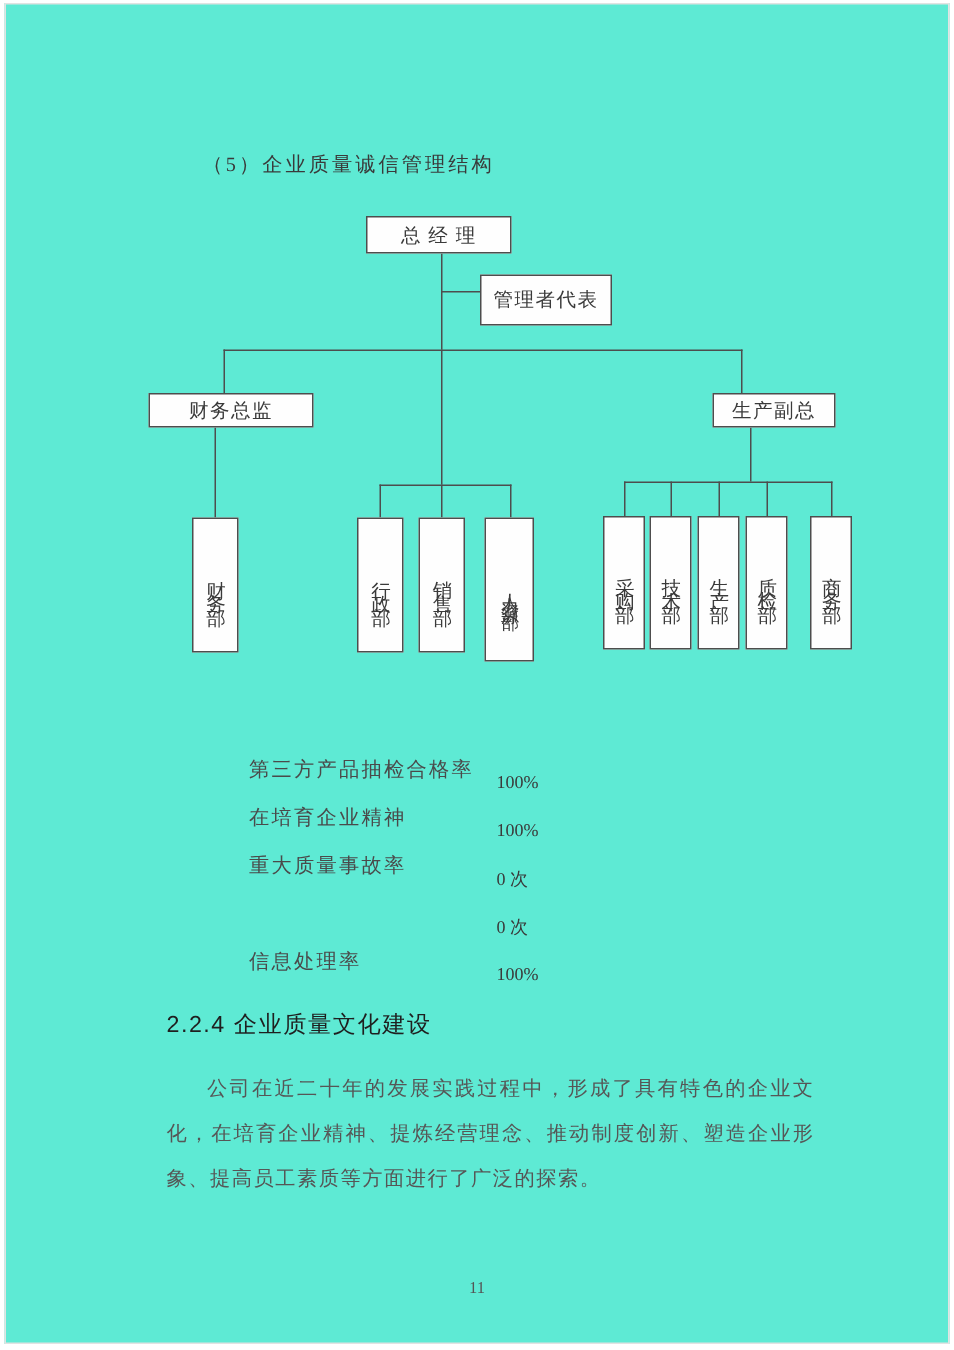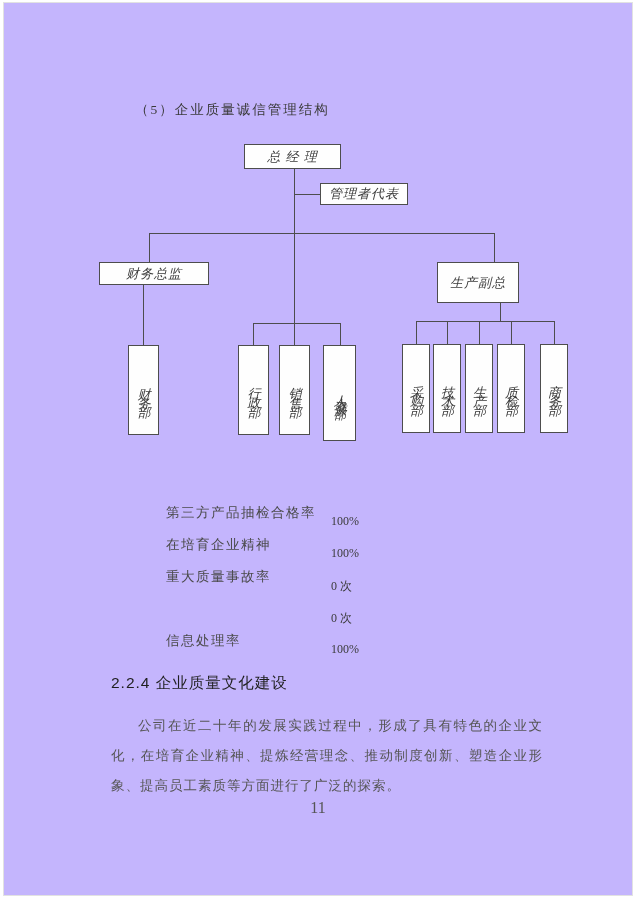--- a/index.html
+++ b/index.html
@@ -1,42 +1,42 @@
 <!DOCTYPE html>
 <html><head>
 <meta charset="utf-8">
 <style>
   * { margin:0; padding:0; box-sizing:border-box; }
   html,body { width:636px; height:900px; background:#ffffff; overflow:hidden;
     font-family:"Liberation Serif","DejaVu Serif",serif; color:#3c3c3c; }
   .page { position:absolute; left:3px; top:2px; width:630px; height:894px;
-    background:#c4b5fd; border:1px solid #e2e2e2; }
+    background:#5eead4; border:1px solid #e2e2e2; }
 
   
   .h5 { position:absolute; left:131px; top:98px; font-size:13.5px; letter-spacing:2px; color:#3a3a3a; }
   .h6 { position:absolute; left:131px; top:468px; font-size:13.5px; letter-spacing:2px; color:#3a3a3a; }
   .h224 { position:absolute; left:107px; top:670px; font-size:15.5px; font-weight:normal;
     font-family:"Liberation Sans","DejaVu Sans",sans-serif; color:#1f1f1f; letter-spacing:1px; }
   .para { position:absolute; left:107px; top:708px; width:432px; font-size:13.5px;
     line-height:30px; text-indent:2em; text-align:justify; color:#565656; letter-spacing:1px; }
-  .pageno { position:absolute; left:0; right:0; top:796px; text-align:center; font-size:16px; color:#555; }
+  .pageno { position:absolute; left:0; right:0; top:850px; text-align:center; font-size:11px; color:#555; }
 
   
   .ind-row { position:absolute; left:16px; right:0; height:20px; }
   .ind-row .lab { position:absolute; left:146px; font-size:13.5px; letter-spacing:1.5px; color:#4a4a4a; }
   .ind-row .val { position:absolute; left:311px; font-size:12px; color:#3a3a3a;margin-top:10px; }
   .r1{top:501px} .r2{top:533px} .r3{top:565px} .r4{top:597px} .r5{top:629px}
 
   
   .obox { position:absolute; border:1px solid #4d4d4d; display:flex; align-items:center;
-    justify-content:center; font-size:13px; color:#3a3a3a; letter-spacing:1px; background:#fefefe;font-style:italic; }
+    justify-content:center; font-size:13px; color:#3a3a3a; letter-spacing:1px; background:#fefefe; }
   .b-gm  { left:240px; top:141px; width:97px; height:25px; }
-  .b-rep { left:316px; top:180px; width:88px; height:22px;text-align:center; }
+  .b-rep { left:316px; top:180px; width:88px; height:34px;text-align:center; }
   .b-fd  { left:95px;  top:259px; width:110px; height:23px; }
-  .b-pvp { left:433px; top:259px; width:82px; height:41px; }
+  .b-pvp { left:471px; top:259px; width:82px; height:23px; }
   .vt { writing-mode:vertical-rl; text-orientation:upright; letter-spacing:8px;
     font-size:13px; color:#3a3a3a; }
   .b-fin { left:124px; top:342px; width:31px; height:90px; }
   .b-m1  { left:234px; top:342px; width:31px; height:90px; }
   .b-m2  { left:275px; top:342px; width:31px; height:90px; }
   .b-m3  { left:319px; top:342px; width:33px; height:96px; }
   .b-m3 .vt { letter-spacing:3px; font-size:12px; }
   .b-r1 { left:398px; top:341px; width:28px; height:89px; }
   .b-r2 { left:429px; top:341px; width:28px; height:89px; }
   .b-r3 { left:461px; top:341px; width:28px; height:89px; }

